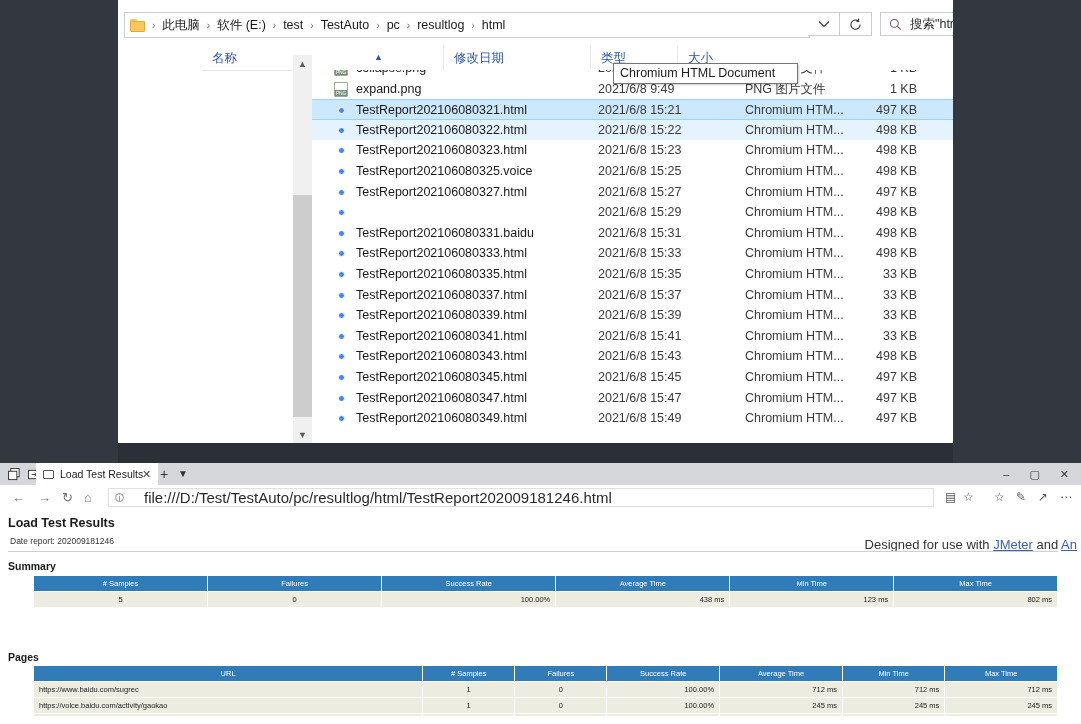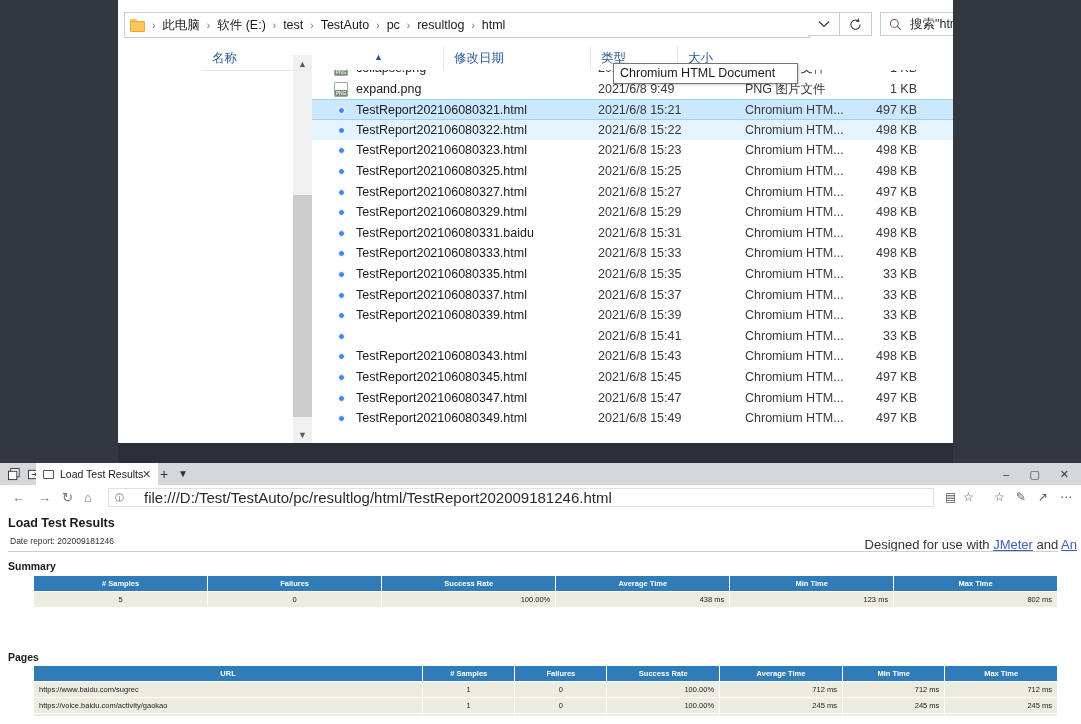--- a/index.html
+++ b/index.html
@@ -121,21 +121,21 @@
   
   #page{position:absolute;left:0;top:47px;width:1081px;height:214px;background:#ffffff;padding:0;overflow:hidden;}
   #pg-title{position:absolute;left:8px;top:6px;font-size:12.5px;font-weight:bold;color:#1a1a1a;}
   #pg-date{position:absolute;left:10px;top:26px;font-size:8.5px;color:#333333;}
   #pg-designed{position:absolute;right:4px;top:27px;font-size:13px;color:#333;white-space:nowrap;}
   #pg-designed a{color:#3b5fb5;text-decoration:underline;}
   #pg-hr{position:absolute;left:8px;top:41px;width:1050px;height:1px;background:#cfcfcf;}
   .sec-title{position:absolute;left:8px;font-size:10.5px;font-weight:bold;color:#1a1a1a;}
 
   table.jm{position:absolute;border-collapse:collapse;font-size:7.5px;color:#222;}
-  table.jm th{background:#2f7cb8;color:#ffffff;font-weight:bold;font-size:7.5px;text-align:center;
+  table.jm th{background:#2f7cb8;color:#ffffff;font-weight:normal;font-size:7.5px;text-align:center;
      padding:3px 4px;border:1px solid #ffffff;}
   table.jm td{background:#edece0;padding:3px 5px;border:1px solid #ffffff;color:#222;}
   td.num{text-align:right;}
   td.ctr{text-align:center;}
   td.urlc{text-align:left;}
 
   #bottom-strip{position:absolute;left:0;top:716px;width:1081px;height:8px;background:#ffffff;}
   #right-dark{position:absolute;left:953px;top:0;width:128px;height:463px;background:#333740;}
   #left-dark{position:absolute;left:0;top:0;width:118px;height:463px;background:#333740;}
   #below-exp-dark{position:absolute;left:118px;top:443px;width:835px;height:20px;background:#2b2f38;}
@@ -253,35 +253,34 @@
       </div>
       <div class="frow">
         <span class="f-icon"><span class="chrome-ic"></span></span>
         <span class="f-name">TestReport202106080323.html</span>
         <span class="f-date">2021/6/8 15:23</span>
         <span class="f-type">Chromium HTM...</span>
         <span class="f-size">498 KB</span>
       </div>
       <div class="frow">
         <span class="f-icon"><span class="chrome-ic"></span></span>
-        <span class="f-name">TestReport202106080325.html</span>
+        <span class="f-name">TestReport202106080325.voice</span>
         <span class="f-date">2021/6/8 15:25</span>
         <span class="f-type">Chromium HTM...</span>
         <span class="f-size">498 KB</span>
       </div>
       <div class="frow">
         <span class="f-icon"><span class="chrome-ic"></span></span>
         <span class="f-name">TestReport202106080327.html</span>
         <span class="f-date">2021/6/8 15:27</span>
         <span class="f-type">Chromium HTM...</span>
         <span class="f-size">497 KB</span>
       </div>
       <div class="frow">
         <span class="f-icon"><span class="chrome-ic"></span></span>
-        <span class="f-name">TestReport202106080329.html</span>
         <span class="f-date">2021/6/8 15:29</span>
         <span class="f-type">Chromium HTM...</span>
         <span class="f-size">498 KB</span>
       </div>
       <div class="frow">
         <span class="f-icon"><span class="chrome-ic"></span></span>
         <span class="f-name">TestReport202106080331.baidu</span>
         <span class="f-date">2021/6/8 15:31</span>
         <span class="f-type">Chromium HTM...</span>
         <span class="f-size">498 KB</span>
@@ -309,20 +308,21 @@
       </div>
       <div class="frow">
         <span class="f-icon"><span class="chrome-ic"></span></span>
         <span class="f-name">TestReport202106080339.html</span>
         <span class="f-date">2021/6/8 15:39</span>
         <span class="f-type">Chromium HTM...</span>
         <span class="f-size">33 KB</span>
       </div>
       <div class="frow">
         <span class="f-icon"><span class="chrome-ic"></span></span>
+        <span class="f-name">TestReport202106080341.html</span>
         <span class="f-date">2021/6/8 15:41</span>
         <span class="f-type">Chromium HTM...</span>
         <span class="f-size">33 KB</span>
       </div>
       <div class="frow">
         <span class="f-icon"><span class="chrome-ic"></span></span>
         <span class="f-name">TestReport202106080343.html</span>
         <span class="f-date">2021/6/8 15:43</span>
         <span class="f-type">Chromium HTM...</span>
         <span class="f-size">498 KB</span>

